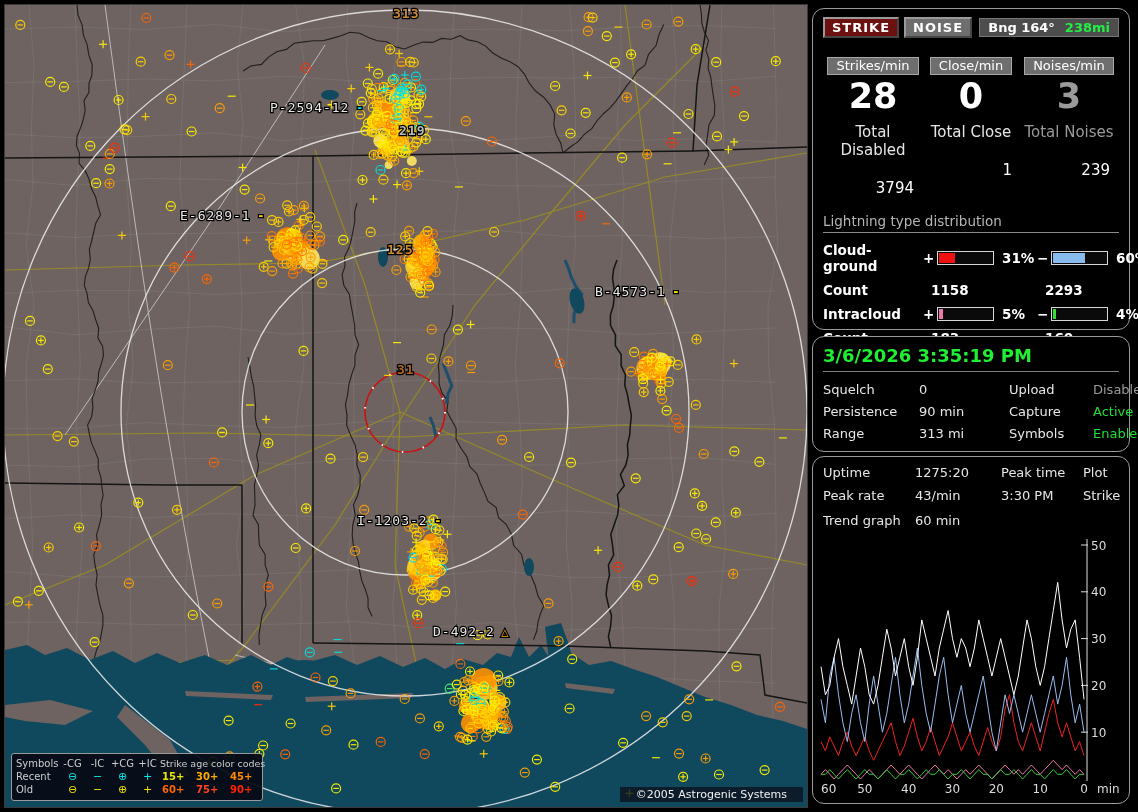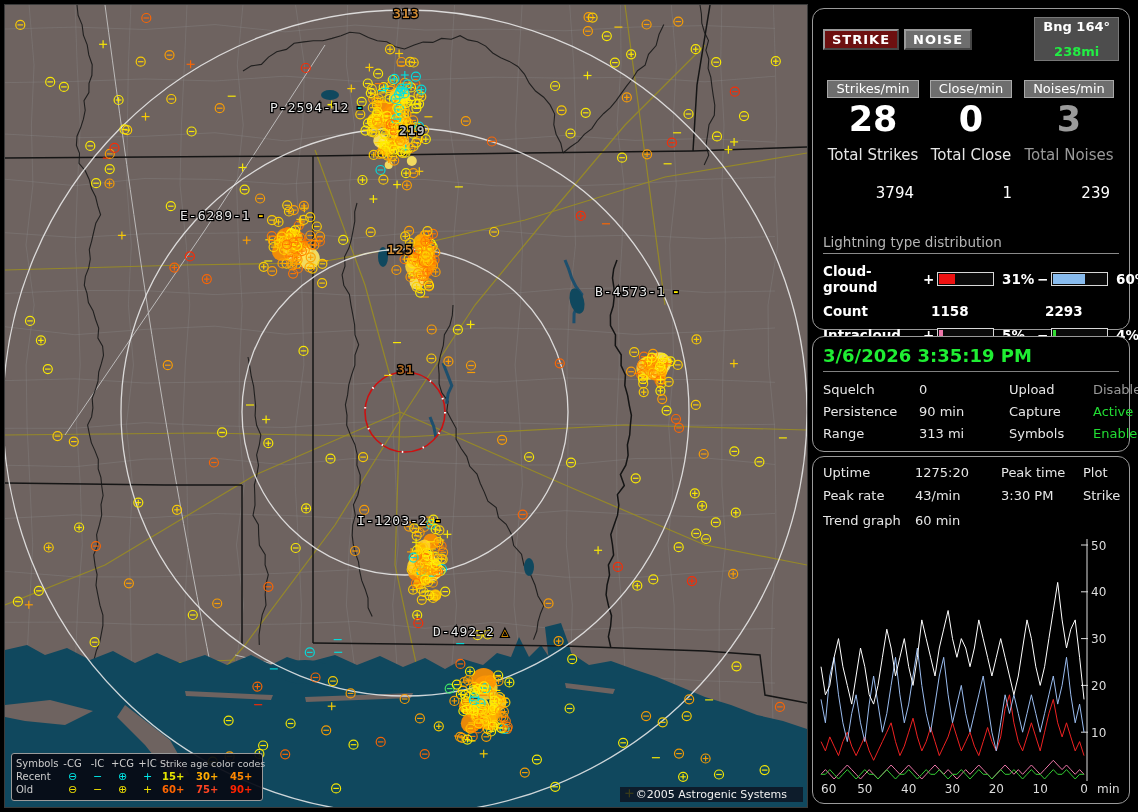--- a/index.html
+++ b/index.html
@@ -15,31 +15,31 @@
   #copyright{position:absolute;right:4px;bottom:5px;font-size:11px;color:#f0f0f0;background:rgba(12,18,30,0.8);padding:1px 16px;}
   
   .box{position:absolute;left:812px;width:318px;background:#000;border:1px solid #9a9a9a;border-radius:12px;box-sizing:border-box;padding:8px 10px;}
   #box1{top:8px;height:322px;}
   #box2{top:336px;height:116px;}
   #box3{top:456px;height:348px;}
   .btnrow{display:flex;gap:5px;align-items:center;}
   .pushbtn{font-size:13px;font-weight:bold;letter-spacing:1px;color:#fff;padding:0 7px;line-height:17px;border:2px outset #9a9a9a;cursor:pointer;}
   #strike-btn{background:#6d1010;}
   #noise-btn{background:#6e6e6e;}
-  .bearing{margin-left:auto;background:#4d4d4d;border:1px solid #777;display:flex;gap:10px;padding:1px 8px;font-size:13px;font-weight:bold;align-items:center;flex-direction:column;}
+  .bearing{margin-left:auto;background:#4d4d4d;border:1px solid #777;display:flex;gap:10px;padding:1px 8px;font-size:13px;font-weight:bold;align-items:center;}
   .bearing .dist{color:#22ee44;}
   .cols{display:flex;justify-content:space-between;margin-top:17px;padding:0 1px;}
   .col{width:102px;text-align:center;}
   .chip{display:inline-block;background:#6e6e6e;border:1px solid #a8a8a8;font-size:13px;color:#fff;padding:0 8px;line-height:16px;cursor:pointer;}
   .num{font-size:35px;font-weight:bold;line-height:40px;margin-top:1px;}
   .tlabel{font-size:15px;margin-top:7px;color:#e6e6e6;}
   .tval{font-size:15px;text-align:right;padding-right:8px;margin-top:20px;}
   .dim{color:#9a9a9a !important;}
   .green{color:#22dd33 !important;}
-  .dist-title{margin-top:32px;color:#b5b5b5;font-size:13.5px;border-bottom:1px solid #8a8a8a;padding-bottom:3px;}
+  .dist-title{margin-top:16px;color:#b5b5b5;font-size:13.5px;border-bottom:1px solid #8a8a8a;padding-bottom:3px;}
   .dist-grid{display:grid;grid-template-columns:100px 14px 60px 40px 14px 60px 1fr;align-items:center;margin-top:9px;font-size:13.5px;row-gap:8px;}
   .dist-grid .name{font-weight:bold;}
   .dist-grid .sign{font-weight:bold;text-align:left;}
   .bar{width:55px;height:12px;border:1px solid #d8d8d8;background:#0a0a0a;position:relative;}
   .bar i{position:absolute;left:1px;top:1px;bottom:1px;}
   .pct{font-weight:bold;padding-left:5px;}
   .cnt{font-weight:bold;margin-left:-6px;}
   .date{color:#1fee33;font-size:18px;font-weight:bold;border-bottom:1px solid #808080;padding-bottom:5px;}
   .grid2{display:grid;grid-template-columns:96px 90px 84px 1fr;row-gap:7px;margin-top:10px;font-size:13px;color:#e6e6e6;}
   .grid3{display:grid;grid-template-columns:92px 86px 82px 1fr;row-gap:8px;font-size:13px;color:#e6e6e6;}
@@ -3303,21 +3303,21 @@
     <span id="noise-btn" class="pushbtn">NOISE</span>
     <span class="bearing">
       <span>Bng 164°</span>
       <span class="dist">238mi</span>
     </span>
   </div>
   <div class="cols">
     <div class="col">
       <span class="chip">Strikes/min</span>
       <div class="num">28</div>
-      <div class="tlabel">Total Strikes</div>
+      <div class="tlabel">Total Disabled</div>
       <div class="tval">3794</div>
     </div>
     <div class="col">
       <span class="chip">Close/min</span>
       <div class="num">0</div>
       <div class="tlabel">Total Close</div>
       <div class="tval">1</div>
     </div>
     <div class="col">
       <span class="chip">Noises/min</span>

